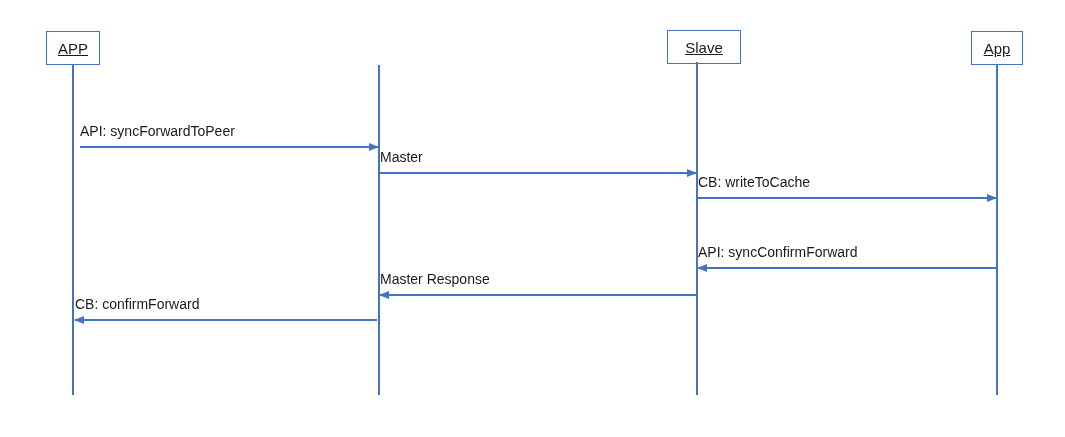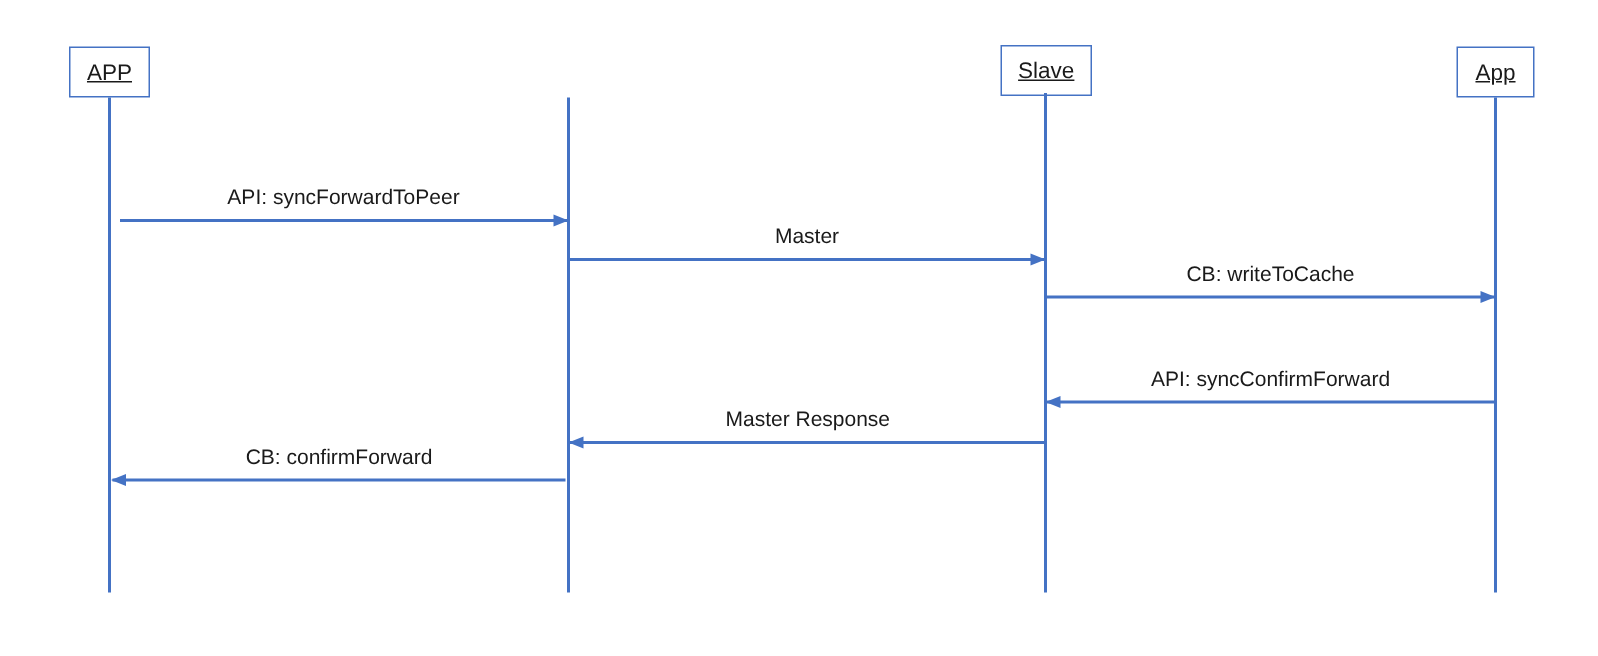--- a/index.html
+++ b/index.html
@@ -60,35 +60,34 @@
   }
   .msg-head.dir-left {
     left: -1px;
     border-right: 10px solid var(--line);
   }
   .msg-label {
     position: absolute;
     left: 0;
     right: 0;
     bottom: 8px;
-    text-align: center;
     font-size: 14px;
     color: var(--text);
     white-space: nowrap;
   }
 </style>
 </head>
 <body>
 
 <div class="canvas">
 
   <div class="actor" style="left:46px;  top:31px; width:54px;">
     <span>APP</span>
   </div>
-  <div class="actor" style="left:667px; top:30px; width:61px;">
+  <div class="actor" style="left:667px; top:30px; width:74px;">
     <span>Slave</span>
   </div>
   <div class="actor" style="left:971px; top:31px; width:52px;">
     <span>App</span>
   </div>
 
   <div class="lifeline" style="left:72px;  top:65px; height:330px;"></div>
   <div class="lifeline" style="left:378px; top:65px; height:330px;"></div>
   <div class="lifeline" style="left:696px; top:62px; height:333px;"></div>
   <div class="lifeline" style="left:996px; top:65px; height:330px;"></div>

